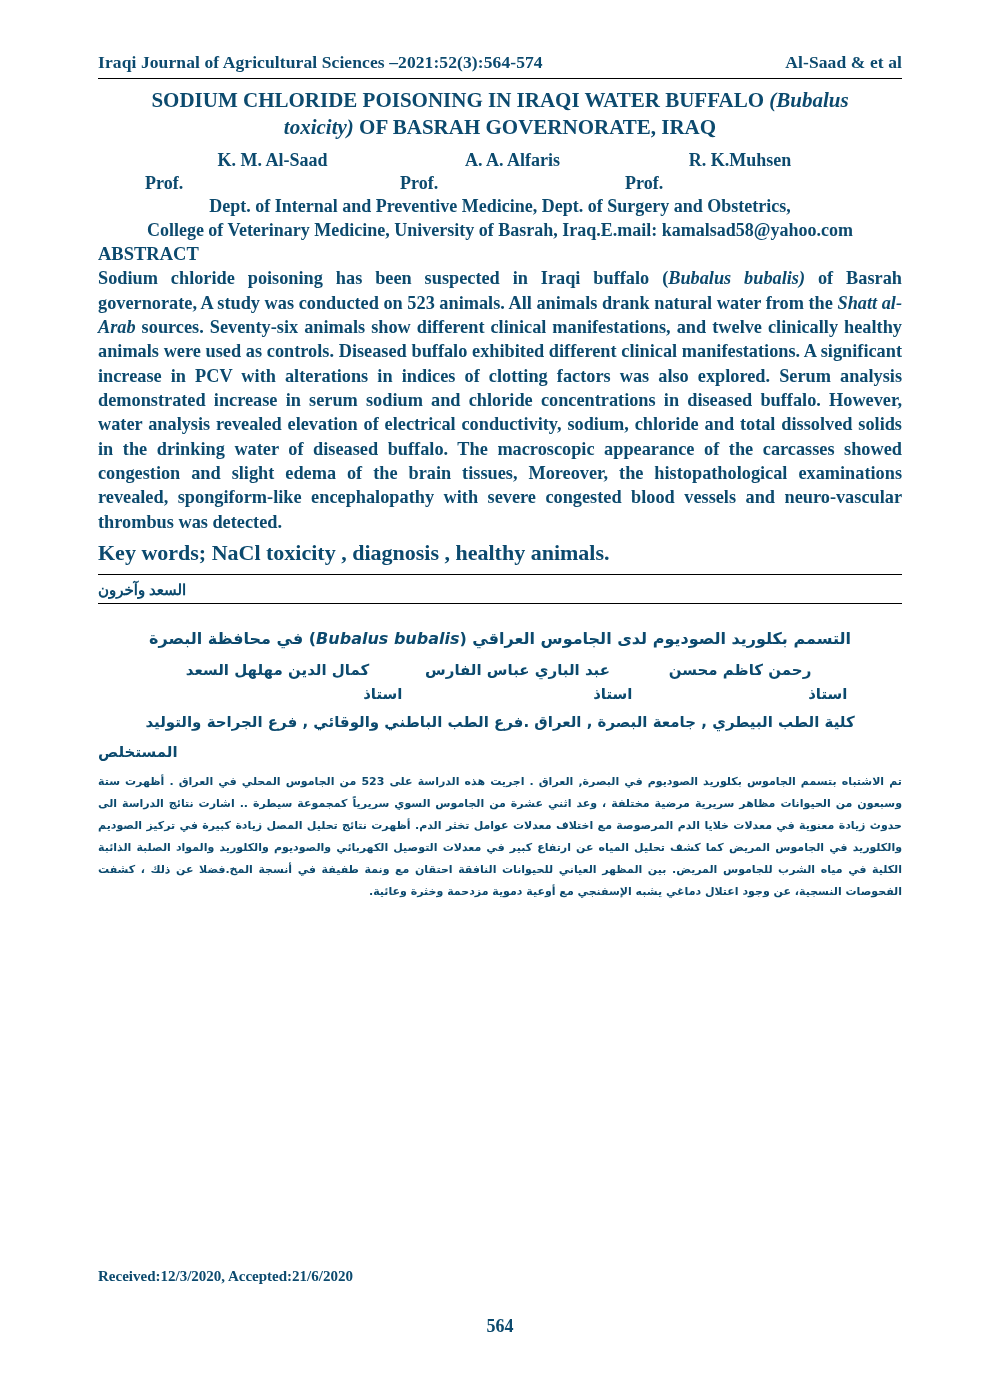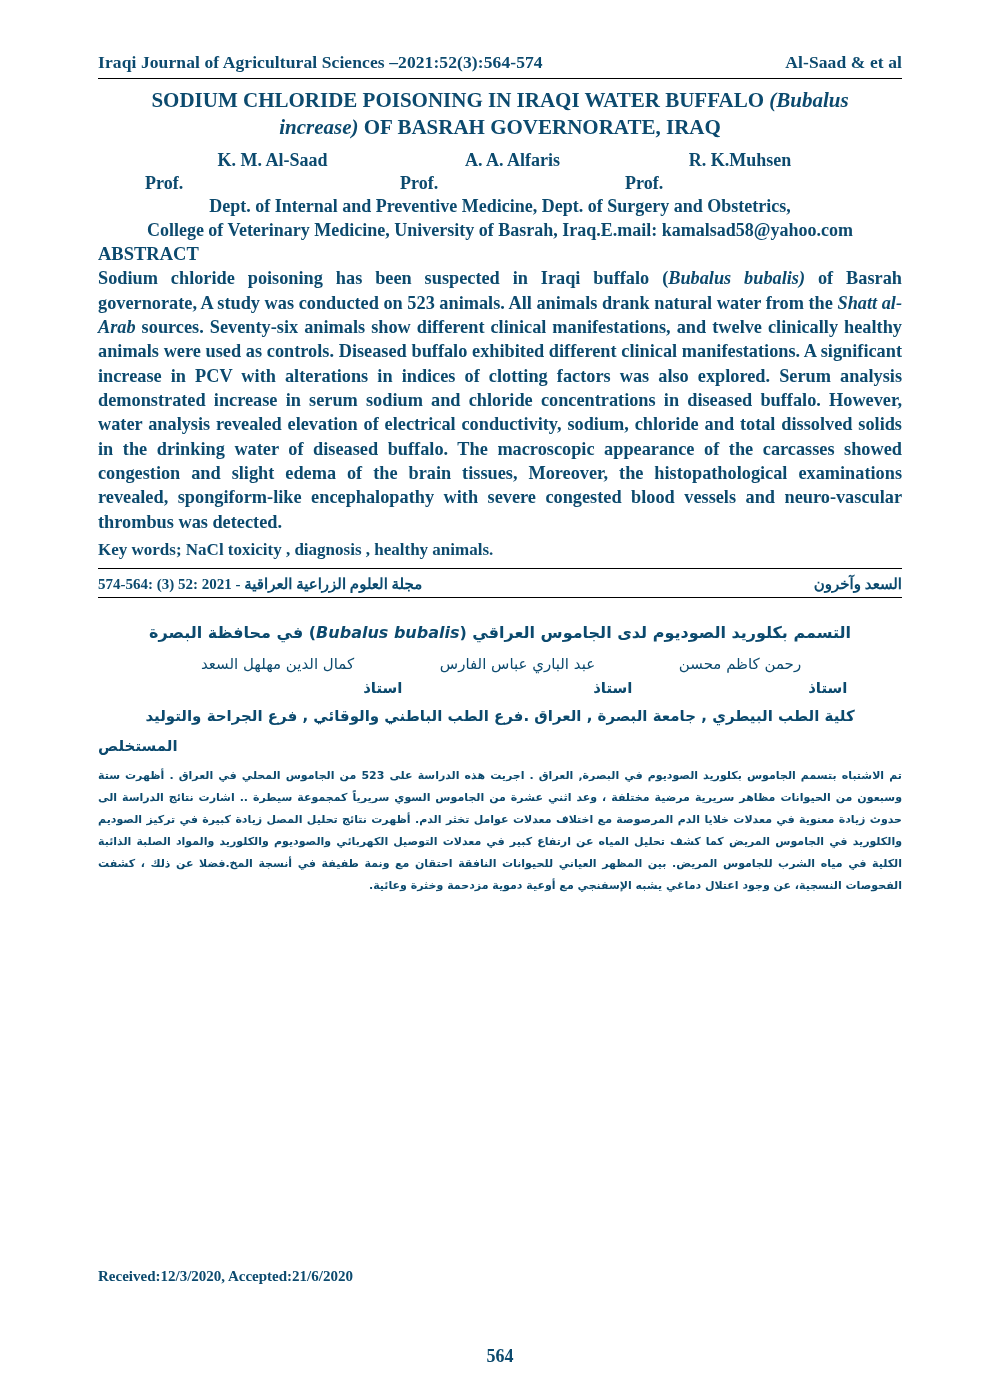--- a/index.html
+++ b/index.html
@@ -79,21 +79,21 @@
     font-weight: bold;
     font-size: 18.3px;
     line-height: 1.33;
     text-align: justify;
     text-justify: inter-word;
     margin-top: 1px;
   }
   .abstract-body .ital { font-style: italic; }
   .keywords {
     font-weight: bold;
-    font-size: 17px;
+    font-size: 22px;
     margin-top: 6px;
   }
   .rule2 {
     border-bottom: 1.4px solid #000;
     margin-top: 8px;
   }
   .ar-head {
     display: flex;
     flex-direction: row-reverse;
     justify-content: space-between;
@@ -118,21 +118,21 @@
     line-height: 1.4;
     margin-top: 24px;
   }
   .ar-title .ital { font-style: italic; }
   .ar-authors {
     display: flex;
     flex-direction: row-reverse;
     justify-content: center;
     margin-top: 11px;
     font-size: 15px;
-    font-weight: normal;
+    font-weight: bold;
     direction: rtl;
     font-family: "DejaVu Sans", sans-serif;
   }
   .ar-authors .au { text-align: center; }
   .ar-au-1 { width: 250px; }
   .ar-au-2 { width: 230px; }
   .ar-au-3 { width: 215px; }
   .ar-ranks {
     display: flex;
     flex-direction: row-reverse;
@@ -184,38 +184,37 @@
     font-weight: bold;
   }
   .pagenum {
     position: absolute;
     left: 0;
     right: 0;
     top: 1316px;
     text-align: center;
     font-size: 18px;
     font-weight: bold;
-    margin-top: 30px;
   }
 </style>
 </head>
 <body>
 
 <div class="page">
   <div class="inner">
 
     <div class="runhead">
       <span>Iraqi Journal of Agricultural Sciences –2021:52(3):564-574</span>
       <span>Al-Saad &amp; et al</span>
     </div>
     <div class="rule"></div>
 
     <div class="title">
       <span>SODIUM CHLORIDE POISONING IN IRAQI WATER BUFFALO </span><span class="ital">(Bubalus</span><br>
-      <span class="ital">increase)</span><span> OF BASRAH GOVERNORATE, IRAQ</span>
+      <span class="ital">toxicity)</span><span> OF BASRAH GOVERNORATE, IRAQ</span>
     </div>
 
     <div class="authors">
       <div class="au au-1">K. M. Al-Saad</div>
       <div class="au au-2">A. A. Alfaris</div>
       <div class="au au-3">R. K.Muhsen</div>
     </div>
     <div class="ranks">
       <div class="au au-1">Prof.</div>
       <div class="au au-2">Prof.</div>
@@ -227,21 +226,20 @@
       <div>College of Veterinary Medicine, University of Basrah, Iraq.E.mail: kamalsad58@yahoo.com</div>
     </div>
 
     <div class="abstract-label">ABSTRACT</div>
     <div class="abstract-body"><span>Sodium chloride poisoning has been suspected in Iraqi buffalo (</span><span class="ital">Bubalus bubalis)</span><span> of Basrah governorate, A study was conducted on 523 animals. All animals drank natural water from the </span><span class="ital">Shatt al-Arab</span><span> sources. Seventy-six animals show different clinical manifestations, and twelve clinically healthy animals were used as controls.  Diseased buffalo exhibited different clinical manifestations. A significant increase in PCV with alterations in indices of clotting factors was also explored. Serum analysis demonstrated increase in serum sodium and chloride concentrations in diseased buffalo. However, water analysis revealed elevation of electrical conductivity, sodium, chloride and total dissolved solids in the drinking water of diseased buffalo. The macroscopic appearance of the carcasses showed congestion and slight edema of the brain tissues, Moreover, the histopathological examinations revealed, spongiform-like encephalopathy with severe congested blood vessels and neuro-vascular thrombus was detected.</span></div>
 
     <div class="keywords">Key words; NaCl toxicity , diagnosis , healthy animals.</div>
     <div class="rule2"></div>
 
     <div class="ar-head">
-      <span>مجلة العلوم الزراعية العراقية - 2021 :52 (3) :564-574</span>
       <span class="left">السعد وآخرون</span>
     </div>
     <div class="ar-rule"></div>
 
     <div class="ar-title"><span>التسمم بكلوريد الصوديوم لدى الجاموس العراقي (</span><span class="ital">Bubalus bubalis</span><span>) في محافظة البصرة</span></div>
 
     <div class="ar-authors">
       <div class="au ar-au-1">كمال الدين مهلهل السعد</div>
       <div class="au ar-au-2">عبد الباري عباس الفارس</div>
       <div class="au ar-au-3">رحمن كاظم محسن</div>

